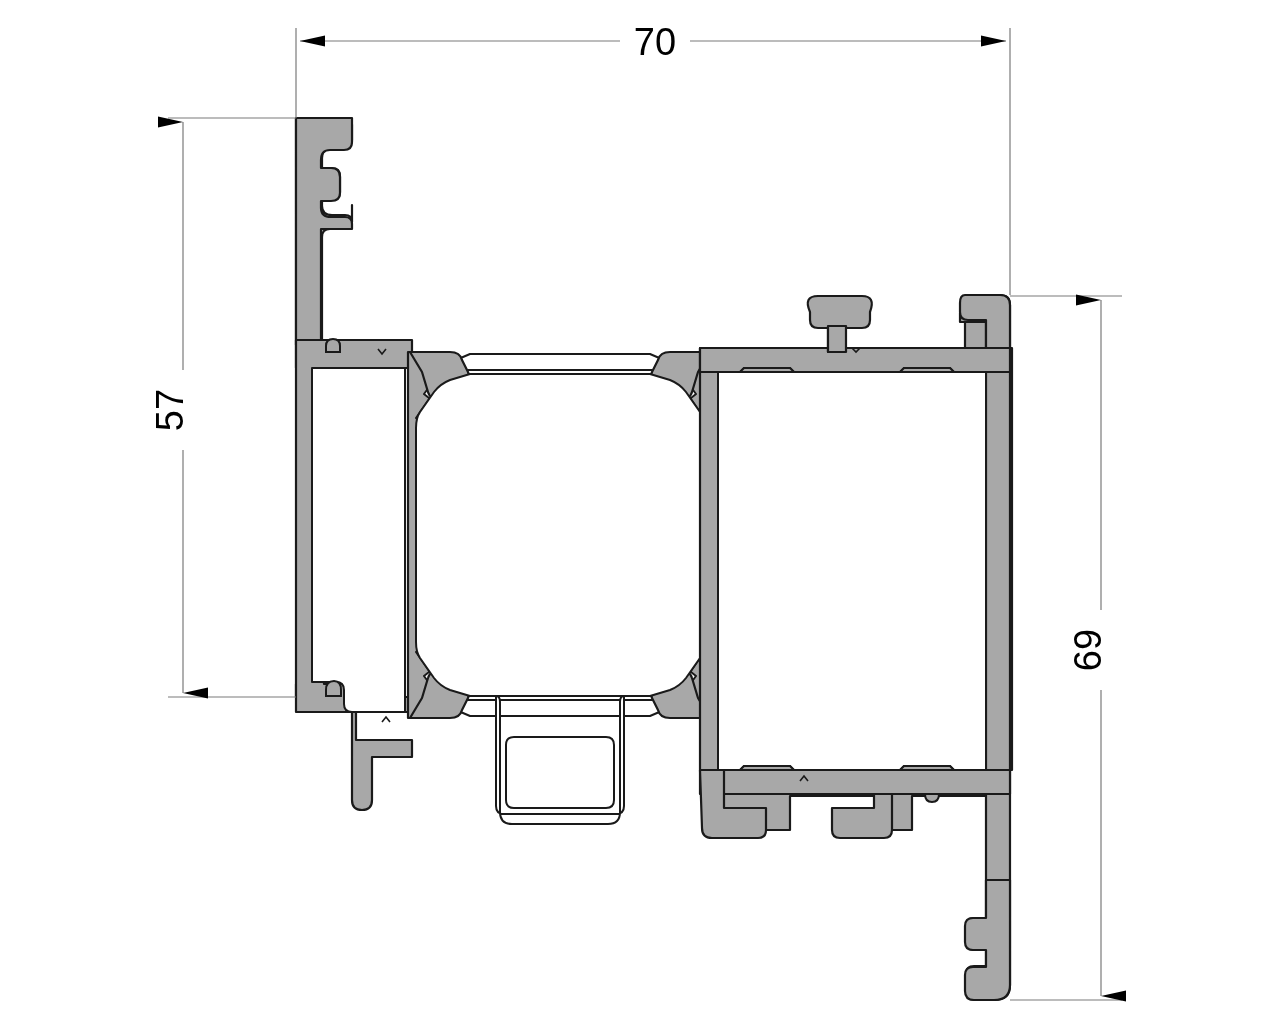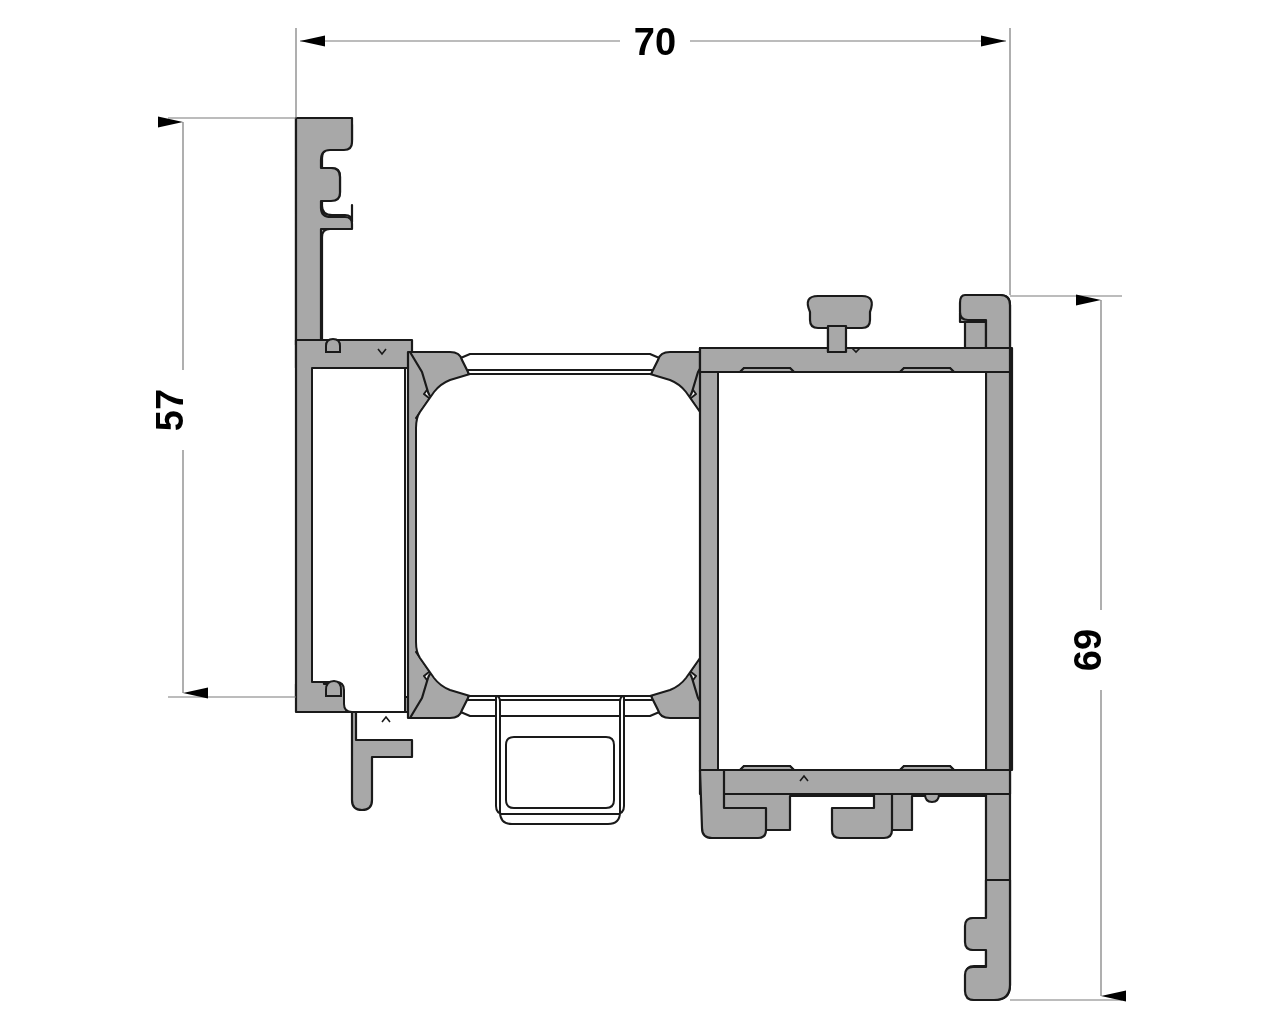--- a/index.html
+++ b/index.html
@@ -11,21 +11,20 @@
     width: 1280px;
     height: 1024px;
     overflow: hidden;
     font-family: "Liberation Sans", sans-serif;
   }
   #drawing-root {
     position: relative;
     width: 1280px;
     height: 1024px;
     background: #ffffff;
-    font-weight: bold;
   }
   svg.cad {
     display: block;
     width: 1280px;
     height: 1024px;
   }
   .dim-text {
     font-family: "Liberation Sans", sans-serif;
     font-size: 38px;
     fill: #000000;

